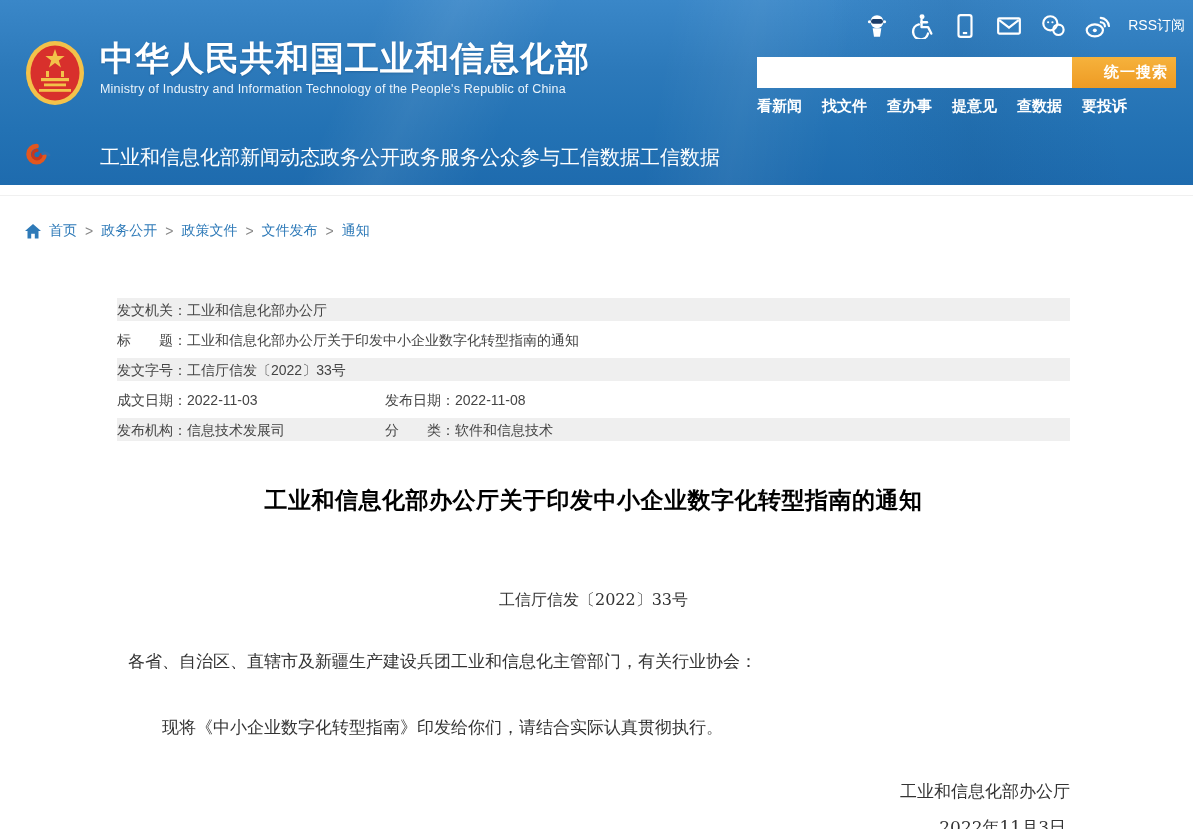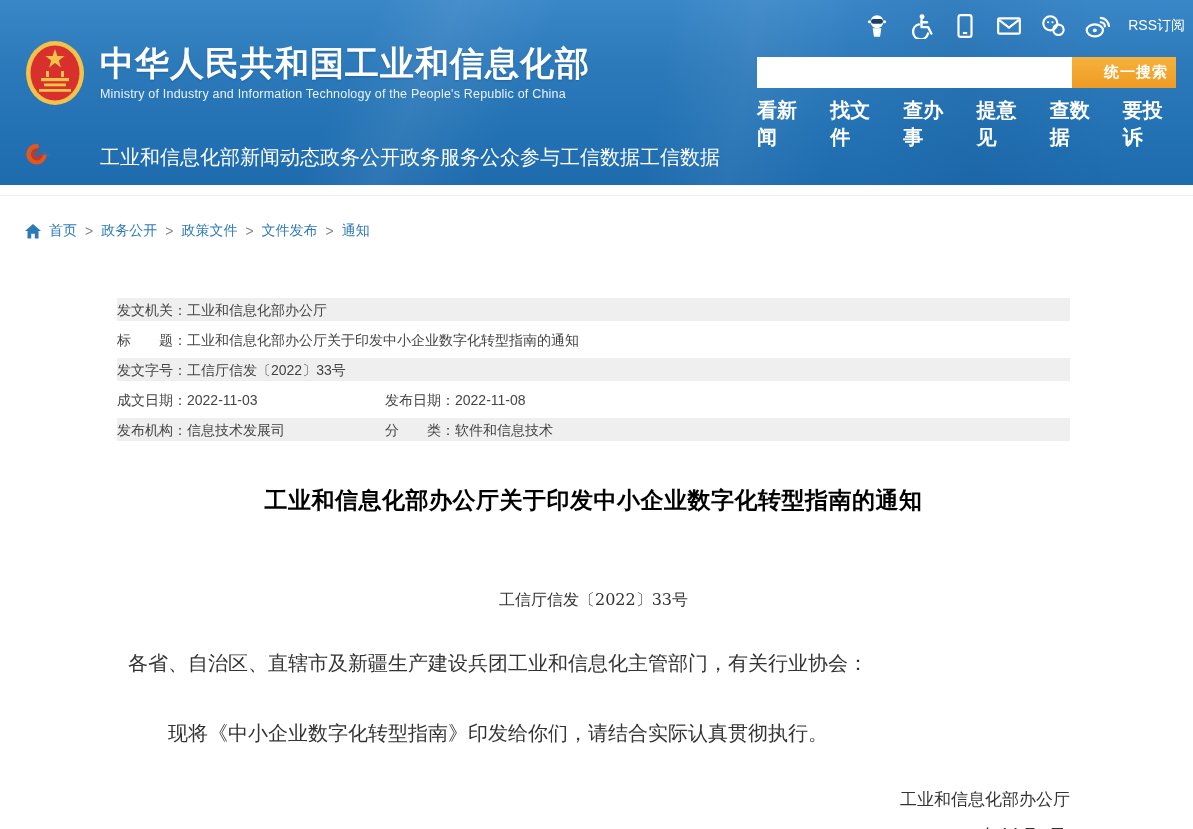--- a/index.html
+++ b/index.html
@@ -15,36 +15,36 @@
       linear-gradient(115deg, transparent 30%, rgba(255,255,255,0.07) 36%, transparent 44%),
       linear-gradient(100deg, transparent 55%, rgba(255,255,255,0.06) 62%, transparent 70%),
       linear-gradient(80deg, transparent 70%, rgba(10,60,110,0.10) 80%, transparent 92%); }
 
   .topbar { position:absolute; top:13px; right:8px; display:flex; align-items:center;
     gap:18px; z-index:3; }
   .topbar .ticon { width:26px; height:26px; display:inline-flex; align-items:center;
     justify-content:center; cursor:pointer; }
   .rss { color:#fff; font-size:14px; cursor:pointer; }
 
-  .brand { position:absolute; left:25px; top:40px; display:flex; align-items:center;
+  .brand { position:absolute; left:25px; top:40px; display:flex; align-items:flex-start;
     gap:15px; z-index:3; cursor:pointer; }
   .emblem { width:60px; height:66px; }
   .brand-cn { font-size:34px; font-weight:bold; color:#fff; letter-spacing:1px;
     line-height:1.1; text-shadow:0 1px 2px rgba(0,40,80,0.25); }
   .brand-en { font-size:12.5px; color:#eaf3fb; margin-top:5px; letter-spacing:0.2px; }
 
   .search-wrap { position:absolute; top:57px; right:17px; width:419px; z-index:3; }
   .search-row { display:flex; height:31px; background:#fff; }
   .search-input { flex:1; border:none; outline:none; padding:0 8px; font-size:14px;
     font-family:"Liberation Sans", sans-serif; }
   .search-btn { width:104px; height:31px; border:none; cursor:pointer;
     background:linear-gradient(180deg,#f6b23c,#ee9b24); color:#fff; font-weight:bold;
     font-size:15px; letter-spacing:1px; font-family:"Liberation Sans", sans-serif;padding-left:24px; }
   .quick-links { display:flex; margin-top:9px; gap:20px; }
-  .quick-link { color:#fff; font-weight:bold; font-size:20px; cursor:pointer; }
+  .quick-link { color:#fff; font-weight:bold; font-size:15px; cursor:pointer; }
 
   .nav { position:absolute; left:0; bottom:0; width:100%; height:56px; z-index:3; }
   .nav-logo { position:absolute; left:22px; top:12px; width:30px; height:30px; cursor:pointer; }
   .nav-items { position:absolute; left:100px; right:38px; top:0; height:100%;
     display:flex; align-items:center; }
   .nav-item { color:#fff; font-size:20px; cursor:pointer; white-space:nowrap; }
 
   .faint-line { height:1px; background:#f0f0f0; margin-top:10px; }
 
   
@@ -60,21 +60,21 @@
   .meta-row { display:flex; height:23px; line-height:25px; font-size:14px; color:#444;
     margin-bottom:7px; padding-left:0; background:#fff; }
   .meta-row.gray { background:#efefef; }
   .cell { display:flex; white-space:pre; }
   .cell-first { width:268px; }
 
   .doc-title { margin-top:44px; text-align:center; font-size:23px; font-weight:bold;
     color:#000; letter-spacing:0.5px; }
   .doc-number { margin-top:74px; text-align:center; font-size:16px; color:#333;
     font-family:"DejaVu Serif", serif; }
-  .para { font-size:20px; color:#333; font-family:"DejaVu Serif", serif;
+  .para { font-size:17px; color:#333; font-family:"DejaVu Serif", serif;
     padding-left:11px; line-height:1.3; }
   .para-1 { margin-top:39px; }
   .para-2 { margin-top:44px; text-indent:2em; }
   .signature { text-align:right; font-size:17px; color:#333;
     font-family:"DejaVu Serif", serif; }
   .sign-org { margin-top:42px; }
   .sign-date { margin-top:13px; padding-right:4px; }
 </style>
 </head>
 <body>

